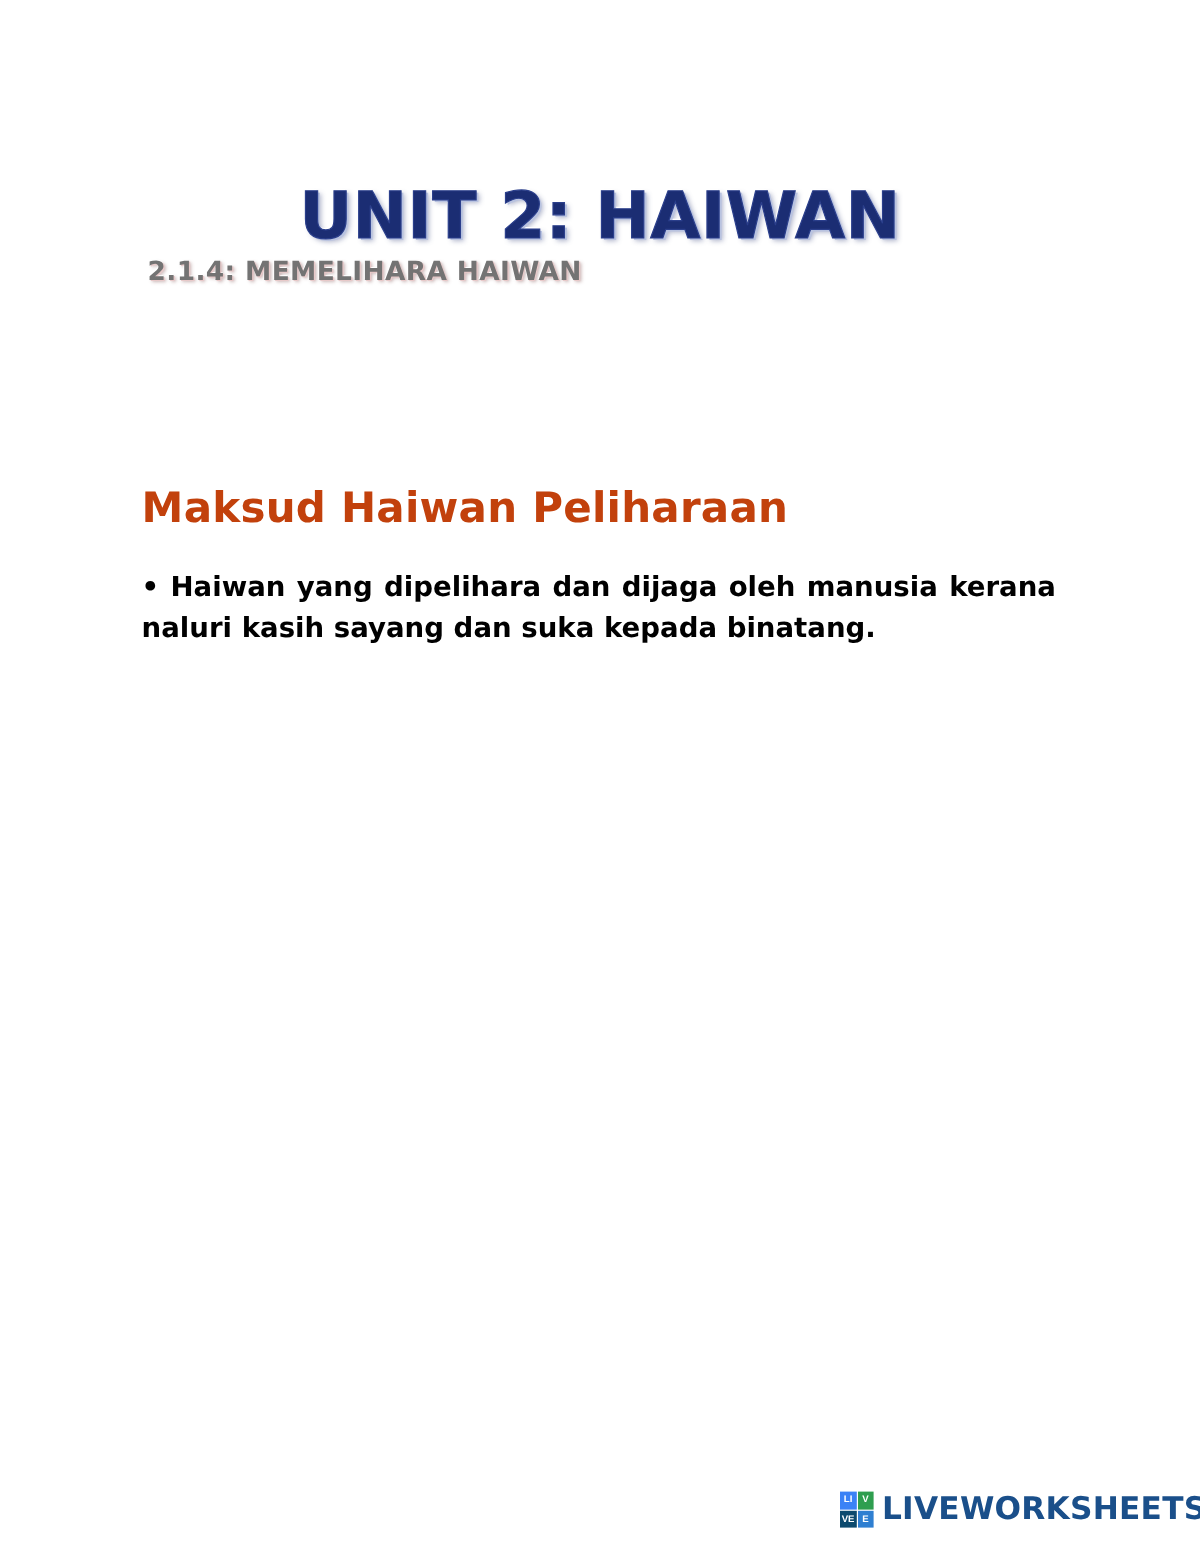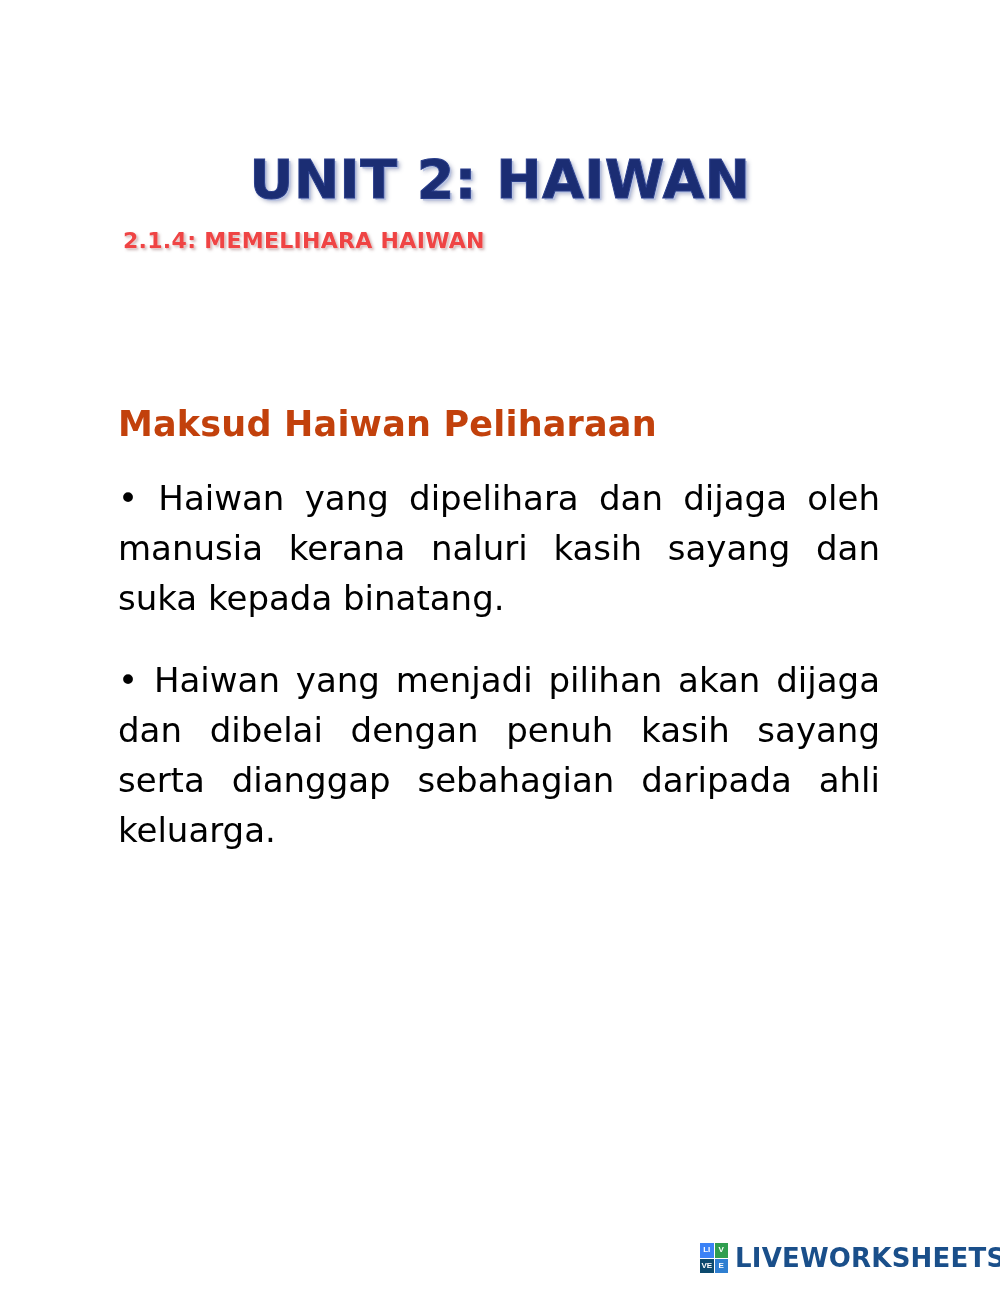--- a/index.html
+++ b/index.html
@@ -37,25 +37,25 @@
     text-shadow:
        2px 2px 0 #b9c3e0,
       -1px -1px 0 #ffffff,
        3px 3px 4px rgba(80,90,140,0.45);
     font-family: "DejaVu Sans", sans-serif;
   }
 
   
   .subtitle {
     position: absolute;
-    top: 228px;
+    top: 214px;
     left: 123px;
     font-size: 22px;
     font-weight: bold;
-    color: #ef4444;
+    color: #737373;
     letter-spacing: 0.3px;
     text-shadow:
       1px 1px 0 #e8c9c9,
       -0.5px -0.5px 0 #ffffff,
       2px 2px 3px rgba(120,70,70,0.4);
     font-family: "DejaVu Sans", sans-serif;
   }
 
   
   .content {
@@ -68,28 +68,28 @@
   .heading {
     font-size: 35px;
     font-weight: bold;
     color: #c2410c;
     margin: 0 0 30px 0;
     letter-spacing: 0.2px;
     font-family: "DejaVu Sans", sans-serif;
   }
 
   .para {
-    font-size: 34px;
+    font-size: 23px;
     line-height: 1.47;
     color: #000000;
     margin: 0 0 32px 0;
     text-align: justify;
     text-justify: inter-word;
     font-family: "DejaVu Sans", sans-serif;
-    font-weight: 400;
+    font-weight: 700;
   }
   .para:last-child { margin-bottom: 0; }
 
   
   .footer {
     position: absolute;
     left: 700px;
     top: 1243px;
     display: flex;
     align-items: center;
@@ -134,21 +134,20 @@
   <h1 class="title">UNIT 2: HAIWAN</h1>
 
   <div class="subtitle">2.1.4: MEMELIHARA HAIWAN</div>
 
   <div class="content">
 
     <div class="heading">Maksud Haiwan Peliharaan</div>
 
     <p class="para">•  Haiwan yang dipelihara dan dijaga oleh manusia kerana naluri kasih sayang dan suka kepada binatang.</p>
 
-    <p class="para">•  Haiwan yang menjadi pilihan akan dijaga dan dibelai dengan penuh kasih sayang serta dianggap sebahagian daripada ahli keluarga.</p>
 
   </div>
 
   <div class="footer">
     <div class="logo-mark">
       <span class="lm-1">LI</span>
       <span class="lm-2">V</span>
       <span class="lm-3">VE</span>
       <span class="lm-4">E</span>
     </div>

